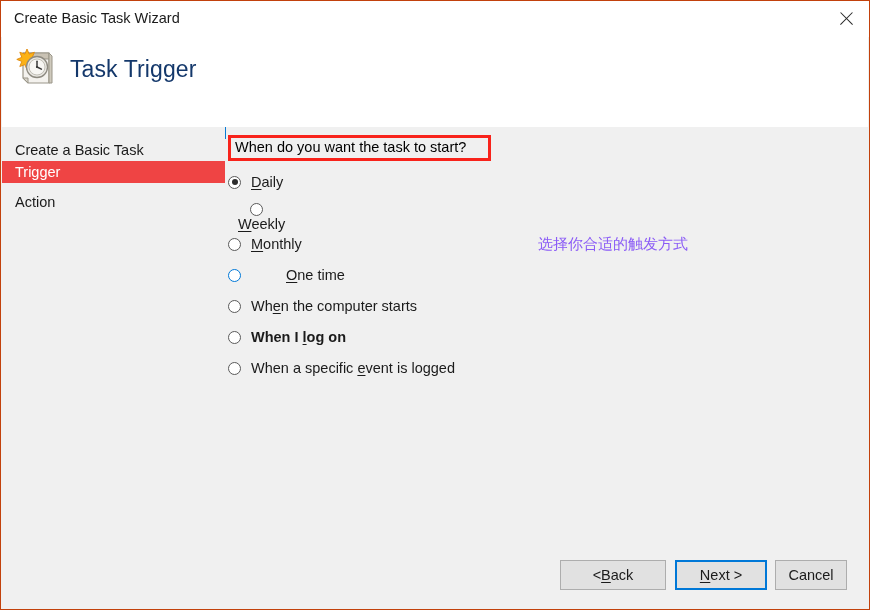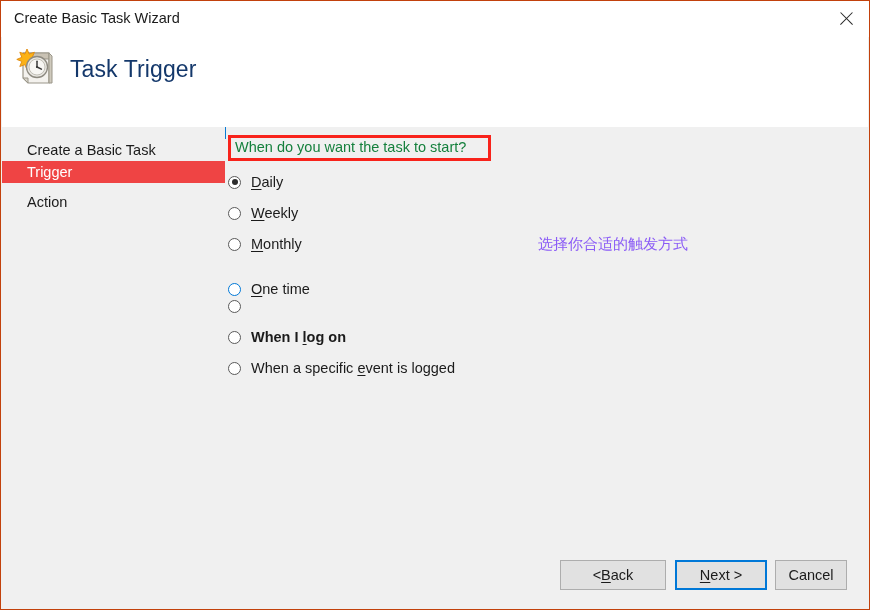--- a/index.html
+++ b/index.html
@@ -125,21 +125,21 @@
     width: 223px;
     bottom: 0;
   }
   .nav-item {
     position: absolute;
     left: 0;
     width: 223px;
     height: 22px;
     display: flex;
     align-items: center;
-    padding-left: 25px;
+    padding-left: 13px;
     box-sizing: border-box;
     font-size: 14.5px;
     color: #1b1b1b;
     white-space: nowrap;
     cursor: default;
   }
   .nav-item.selected {
     background: #ef4444;
     color: #ffffff;
   }
@@ -167,21 +167,21 @@
     width: 263px;
     height: 26px;
     box-sizing: border-box;
     border: 3px solid #f8231b;
   }
   #question-text {
     position: absolute;
     left: 10px;
     top: 12px;
     font-size: 14.5px;
-    color: #15803d;
+    color: #000000;
     white-space: nowrap;
   }
 
   .radio-row {
     position: absolute;
     left: 3px;
     display: flex;
     align-items: center;
     height: 20px;
     cursor: default;
@@ -301,37 +301,38 @@
       <div id="annotation-note">选择你合适的触发方式</div>
 
       <div id="question-box"></div>
       <div id="question-text">When do you want the task to start?</div>
 
       <div class="radio-row" style="top:45px;">
         <span class="radio-mark checked"></span>
         <span class="radio-label"><span></span><u>D</u><span>aily</span></span>
       </div>
 
-      <div class="radio-row" style="top:76px;">
+      <div class="radio-row" style="top:76px;flex-direction:column;">
         <span class="radio-mark"></span>
         <span class="radio-label"><span></span><u>W</u><span>eekly</span></span>
       </div>
 
       <div class="radio-row" style="top:107px;">
         <span class="radio-mark"></span>
         <span class="radio-label"><span></span><u>M</u><span>onthly</span></span>
       </div>
 
-      <div class="radio-row" style="top:152px;">
+      <div class="radio-row" style="top:138px;gap:35px;">
         <span class="radio-mark hovered"></span>
         <span class="radio-label"><span></span><u>O</u><span>ne time</span></span>
       </div>
 
       <div class="radio-row" style="top:169px;">
         <span class="radio-mark"></span>
+        <span class="radio-label"><span>Wh</span><u>e</u><span>n the computer starts</span></span>
       </div>
 
       <div class="radio-row" style="top:200px;font-weight:bold;">
         <span class="radio-mark"></span>
         <span class="radio-label"><span>When I </span><u>l</u><span>og on</span></span>
       </div>
 
       <div class="radio-row" style="top:231px;">
         <span class="radio-mark"></span>
         <span class="radio-label"><span>When a specific </span><u>e</u><span>vent is logged</span></span>

